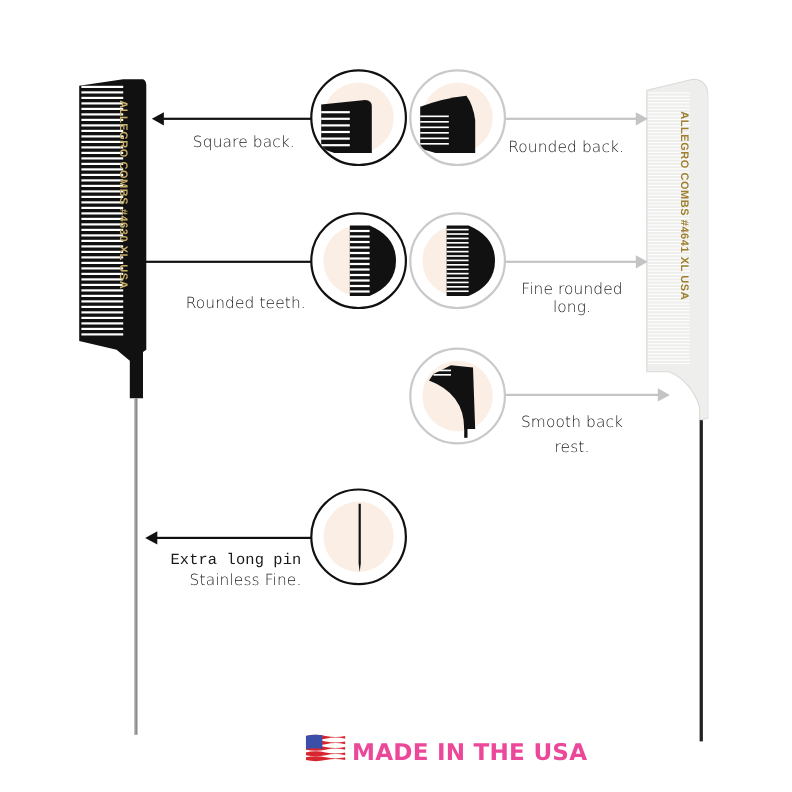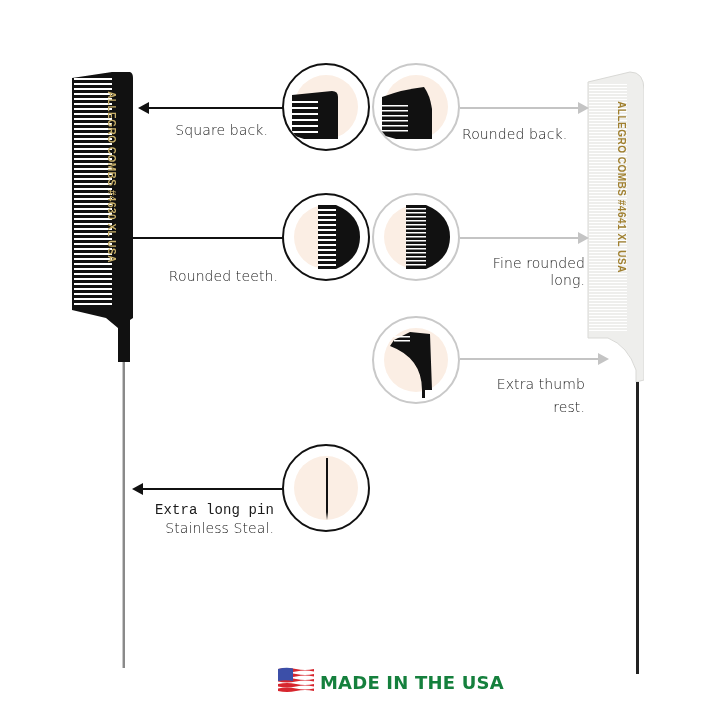--- a/index.html
+++ b/index.html
@@ -1,31 +1,31 @@
 <!DOCTYPE html>
 <html><head>
 <meta charset="utf-8">
 <style>
   html, body { margin:0; padding:0; background:#ffffff; }
   body { width:720px; height:720px; position:relative; overflow:hidden;
          font-family:"DejaVu Sans", "Liberation Sans", sans-serif; }
   .abs { position:absolute; }
   .label { position:absolute; color:#1a1a1a; font-size:14px; line-height:17px; font-weight:300; letter-spacing:0.1px; }
   .label.right { text-align:right; }
-  .label.center { text-align:right; }
+  .label.center { text-align:center; }
   .circle { position:absolute; width:88px; height:88px; border-radius:50%; background:#fff; box-sizing:border-box; overflow:hidden; }
   .circle.dark { border:2px solid #111; }
   .circle.light { border:2px solid #c9c9c9; }
   .circle .disc { position:absolute; left:10px; top:10px; width:64px; height:64px; border-radius:50%; background:#fbeee4; }
   .line { position:absolute; height:2px; }
   .line.dark { background:#111; }
   .line.light { background:#c4c4c4; }
   .arrowhead-left { position:absolute; width:0; height:0; border-top:6px solid transparent; border-bottom:6px solid transparent; border-right:11px solid #111; }
   .arrowhead-right { position:absolute; width:0; height:0; border-top:6px solid transparent; border-bottom:6px solid transparent; border-left:11px solid #c4c4c4; }
-  .made { position:absolute; font-weight:bold; font-size:18px; color:#15803d; letter-spacing:0.2px; }
+  .made { position:absolute; font-weight:bold; font-size:21px; color:#ec4899; letter-spacing:0.2px; }
 </style>
 </head>
 <body>
 
 <div class="abs" style="left:68px;top:70px;width:66px;height:600px;">
   <svg width="66" height="600" viewBox="0 0 66 600">
 
     <path d="M44 2 L62 2 Q65 3 65 8 L65 248 L62 250 L62 292 L50 292 L50 258 L38 248 L4 240 L4 8 L44 2 Z" fill="#111"></path>
 
     <g fill="#fff">
@@ -272,27 +272,27 @@
     <path d="M20 22 L36 14 L56 16 L58 72 L48 72 Q48 40 16 28 Z" fill="#111"></path>
     <rect x="48" y="70" width="3" height="10" fill="#111"></rect>
     <g fill="#fff">
         <rect x="20" y="18" width="16" height="1.5"></rect>
         <rect x="20" y="22" width="16" height="1.5"></rect>
       </g>
   </svg>
 </div>
 <div class="line light" style="left:460px;top:358px;width:140px;"></div>
 <div class="arrowhead-right" style="left:598px;top:353px;"></div>
-<div class="label center" style="left:455px;top:376px;width:130px;">Extra thumb</div>
+<div class="label center" style="left:455px;top:376px;width:130px;">Smooth back</div>
 <div class="label center" style="left:455px;top:399px;width:130px;">rest.</div>
 
 <div class="line dark" style="left:142px;top:488px;width:142px;"></div>
 <div class="arrowhead-left" style="left:132px;top:483px;"></div>
 <div class="label right" style="left:140px;top:502px;width:134px;font-family:Liberation Mono, monospace;">Extra long pin</div>
-<div class="label right" style="left:140px;top:520px;width:134px;">Stainless Steal.</div>
+<div class="label right" style="left:140px;top:520px;width:134px;">Stainless Fine.</div>
 
 <div class="circle dark" style="left:282px;top:444px;">
   <div class="disc"></div>
   <svg class="abs" style="left:0;top:0" width="84" height="84">
     <path d="M42 12 L44 12 L44 66 L43 74 L42 66 Z" fill="#111"></path>
   </svg>
 </div>
 
 <div class="abs" style="left:278px;top:667px;width:36px;height:26px;">
   <svg width="36" height="26" viewBox="0 0 36 26">

